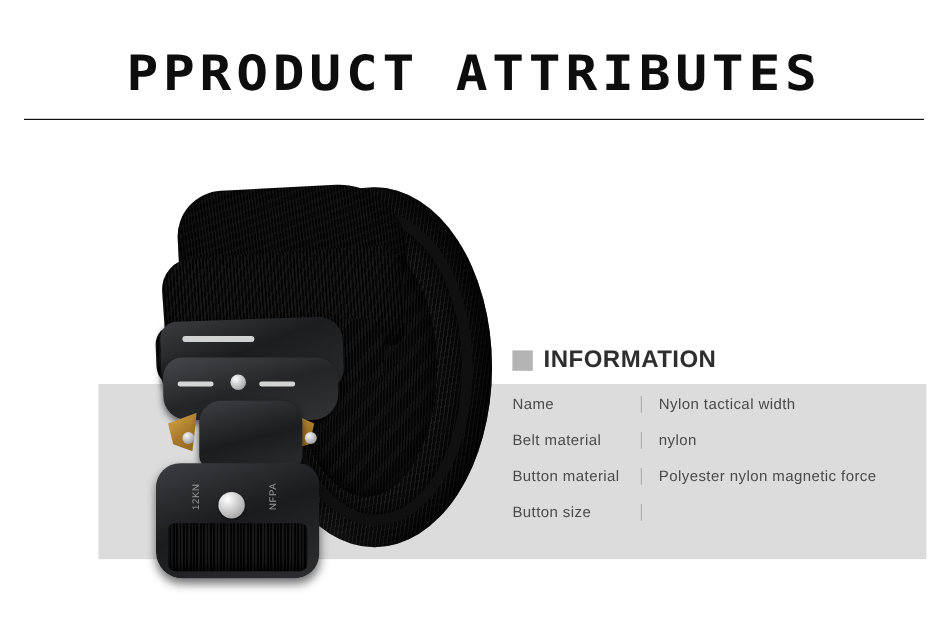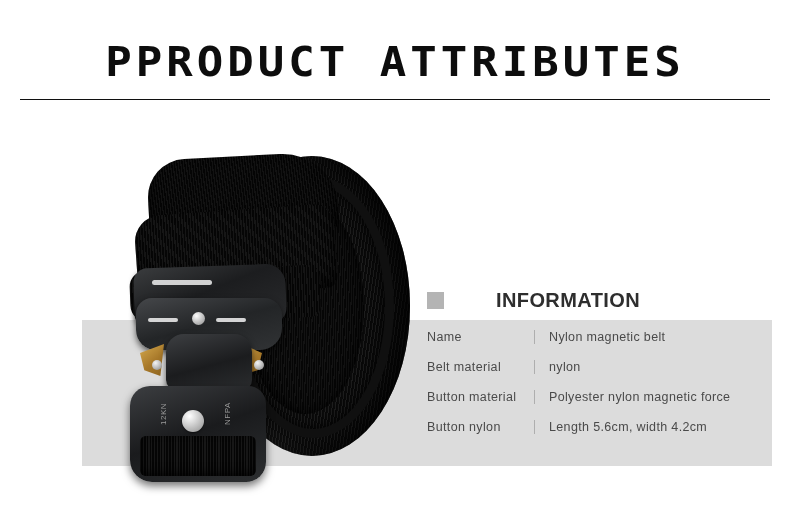--- a/index.html
+++ b/index.html
@@ -238,21 +238,20 @@
     height: 17px;
     background: #b4b4b4;
     flex: none;
   }
   #info-heading {
     font-size: 20px;
     font-weight: 700;
     color: #2e2e2e;
     letter-spacing: .4px;
     line-height: 20px;
-    margin-left: 43px;
   }
 
   #spec-table {
     position: absolute;
     left: 427px;
     top: 322px;
     width: 345px;
   }
   .spec-row {
     position: relative;
@@ -318,30 +317,29 @@
 
 <div id="info-header">
   <span id="info-marker"></span>
   <span id="info-heading">INFORMATION</span>
 </div>
 
 <div id="spec-table">
     <div class="spec-row">
       <span class="spec-label">Name</span>
       <span class="spec-sep"></span>
-      <span class="spec-value">Nylon magnetic belt</span>
+      <span class="spec-value">Nylon tactical width</span>
     </div>
     <div class="spec-row">
       <span class="spec-label">Belt material</span>
       <span class="spec-sep"></span>
       <span class="spec-value">nylon</span>
     </div>
     <div class="spec-row">
       <span class="spec-label">Button material</span>
       <span class="spec-sep"></span>
       <span class="spec-value">Polyester nylon magnetic force</span>
     </div>
     <div class="spec-row">
-      <span class="spec-label">Button nylon</span>
+      <span class="spec-label">Button size</span>
       <span class="spec-sep"></span>
-      <span class="spec-value">Length 5.6cm, width 4.2cm</span>
     </div>
   </div>
 
 </body></html>

